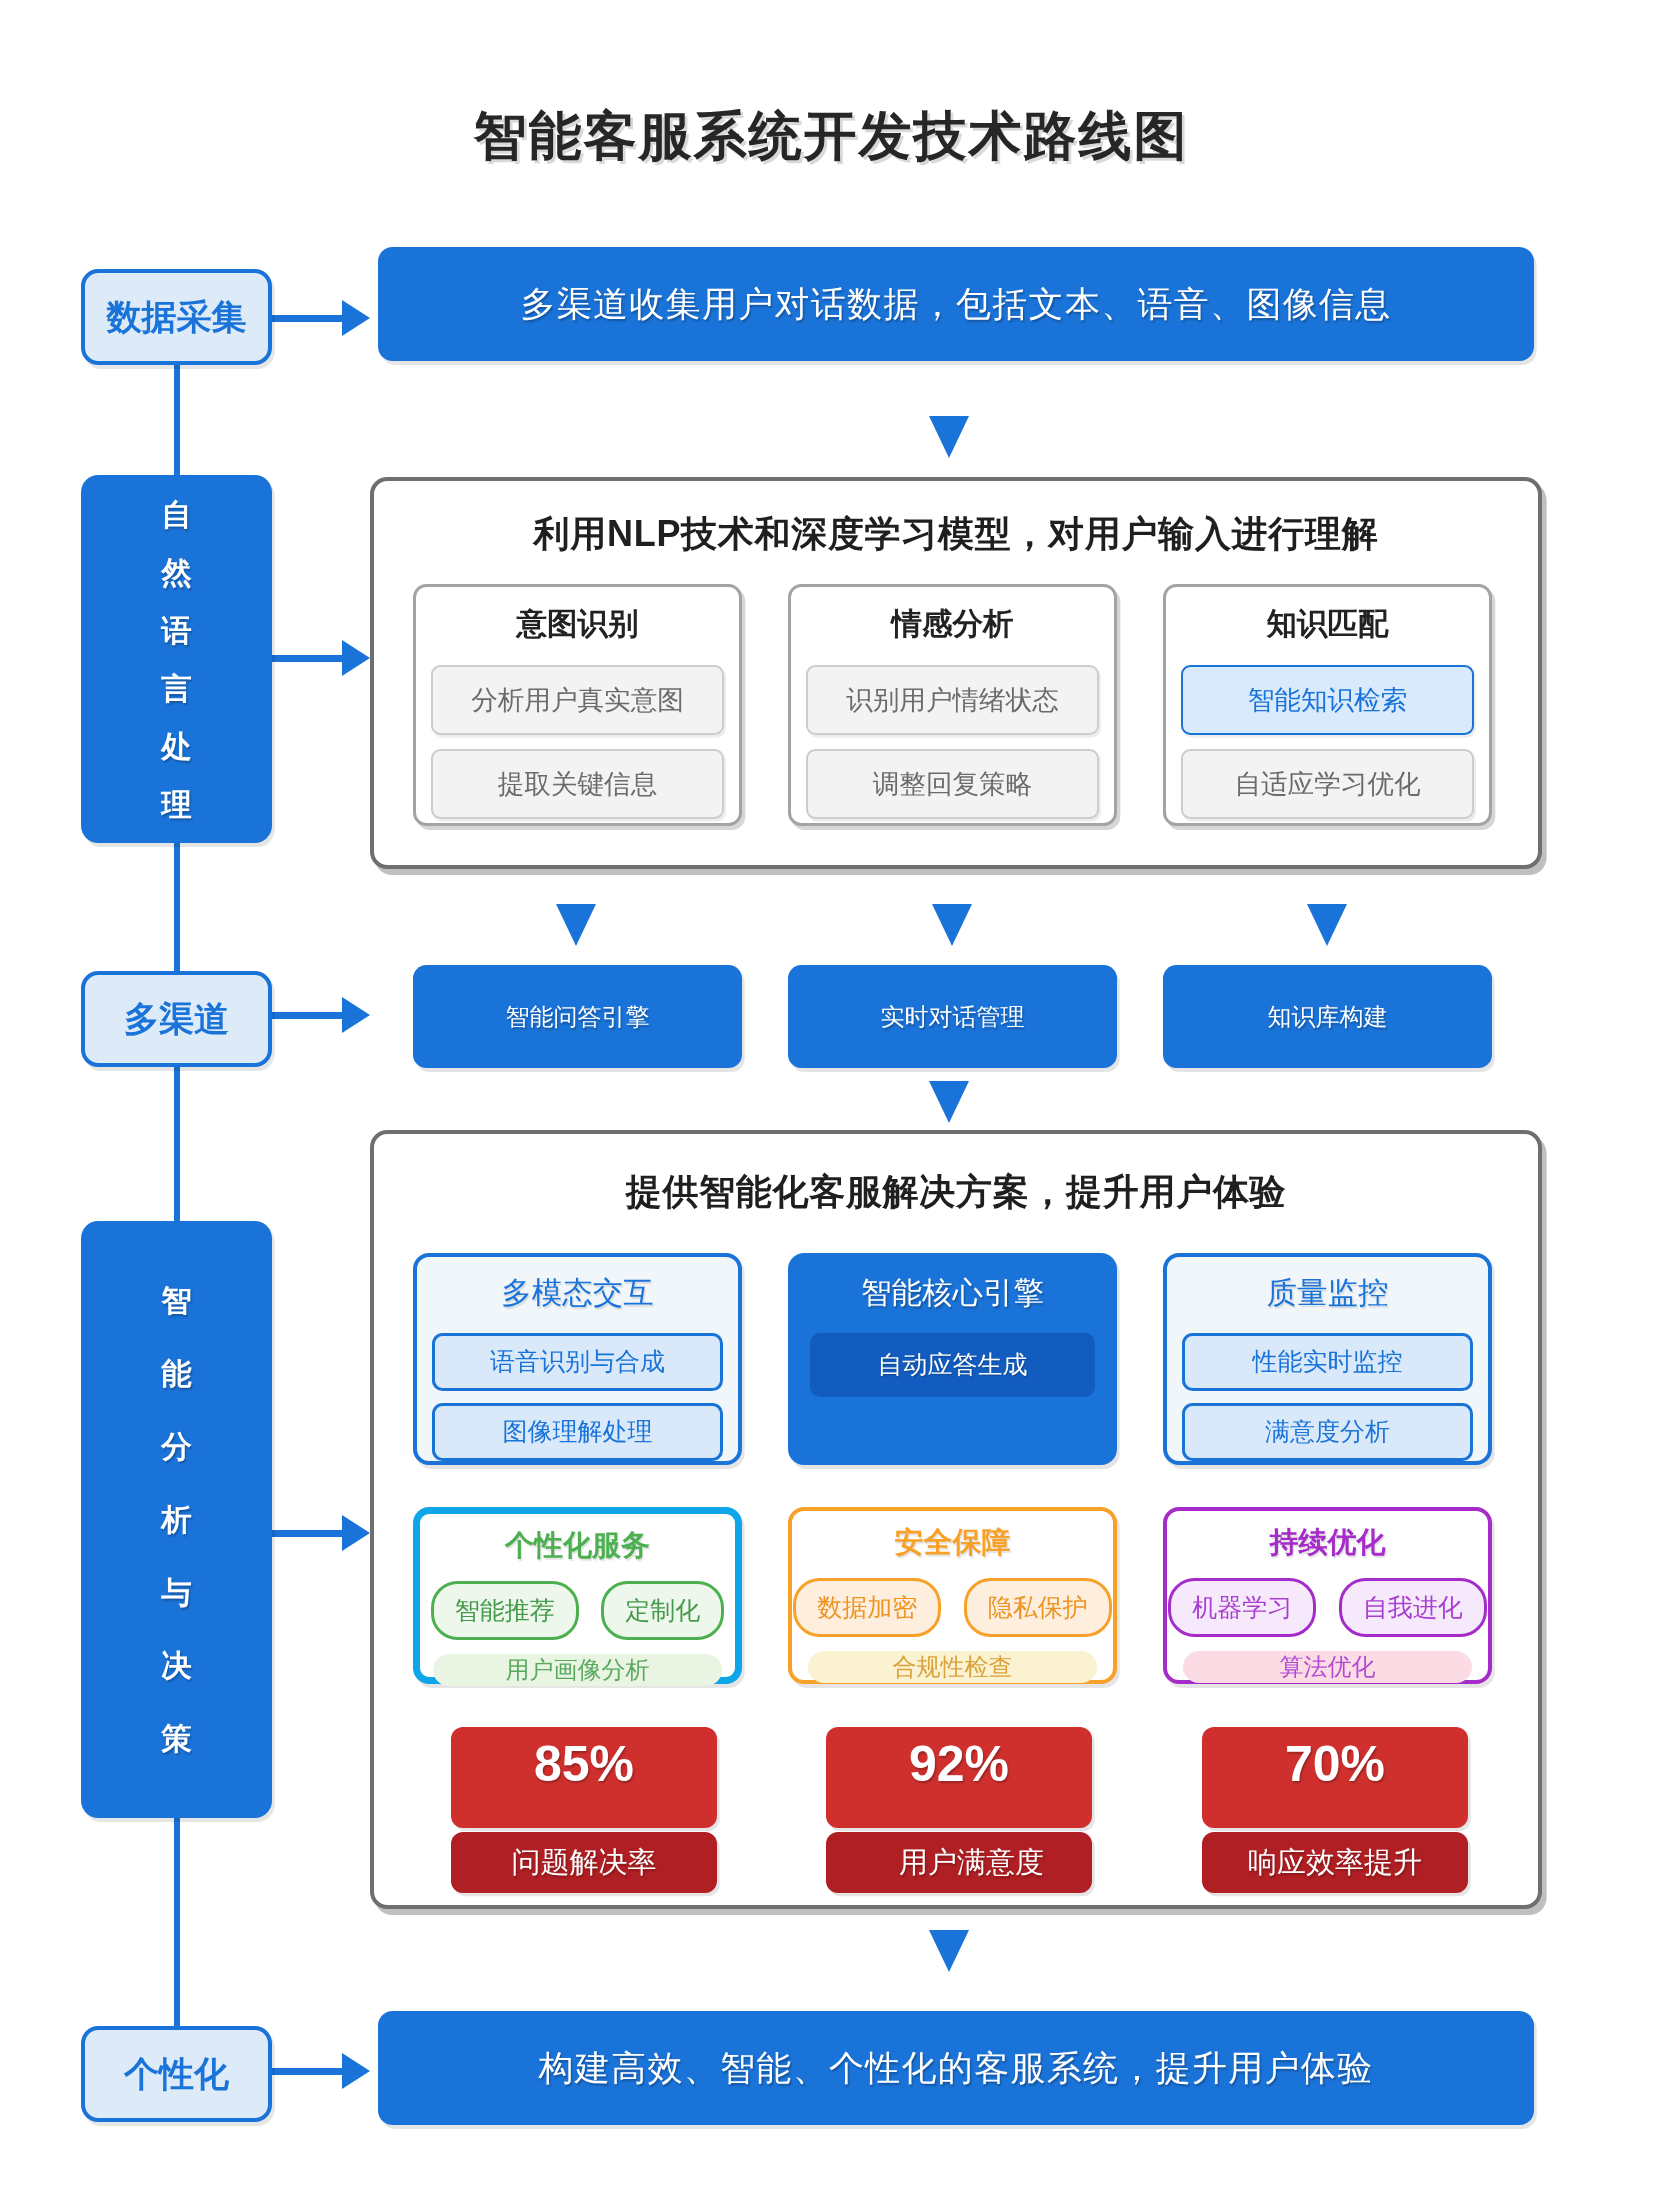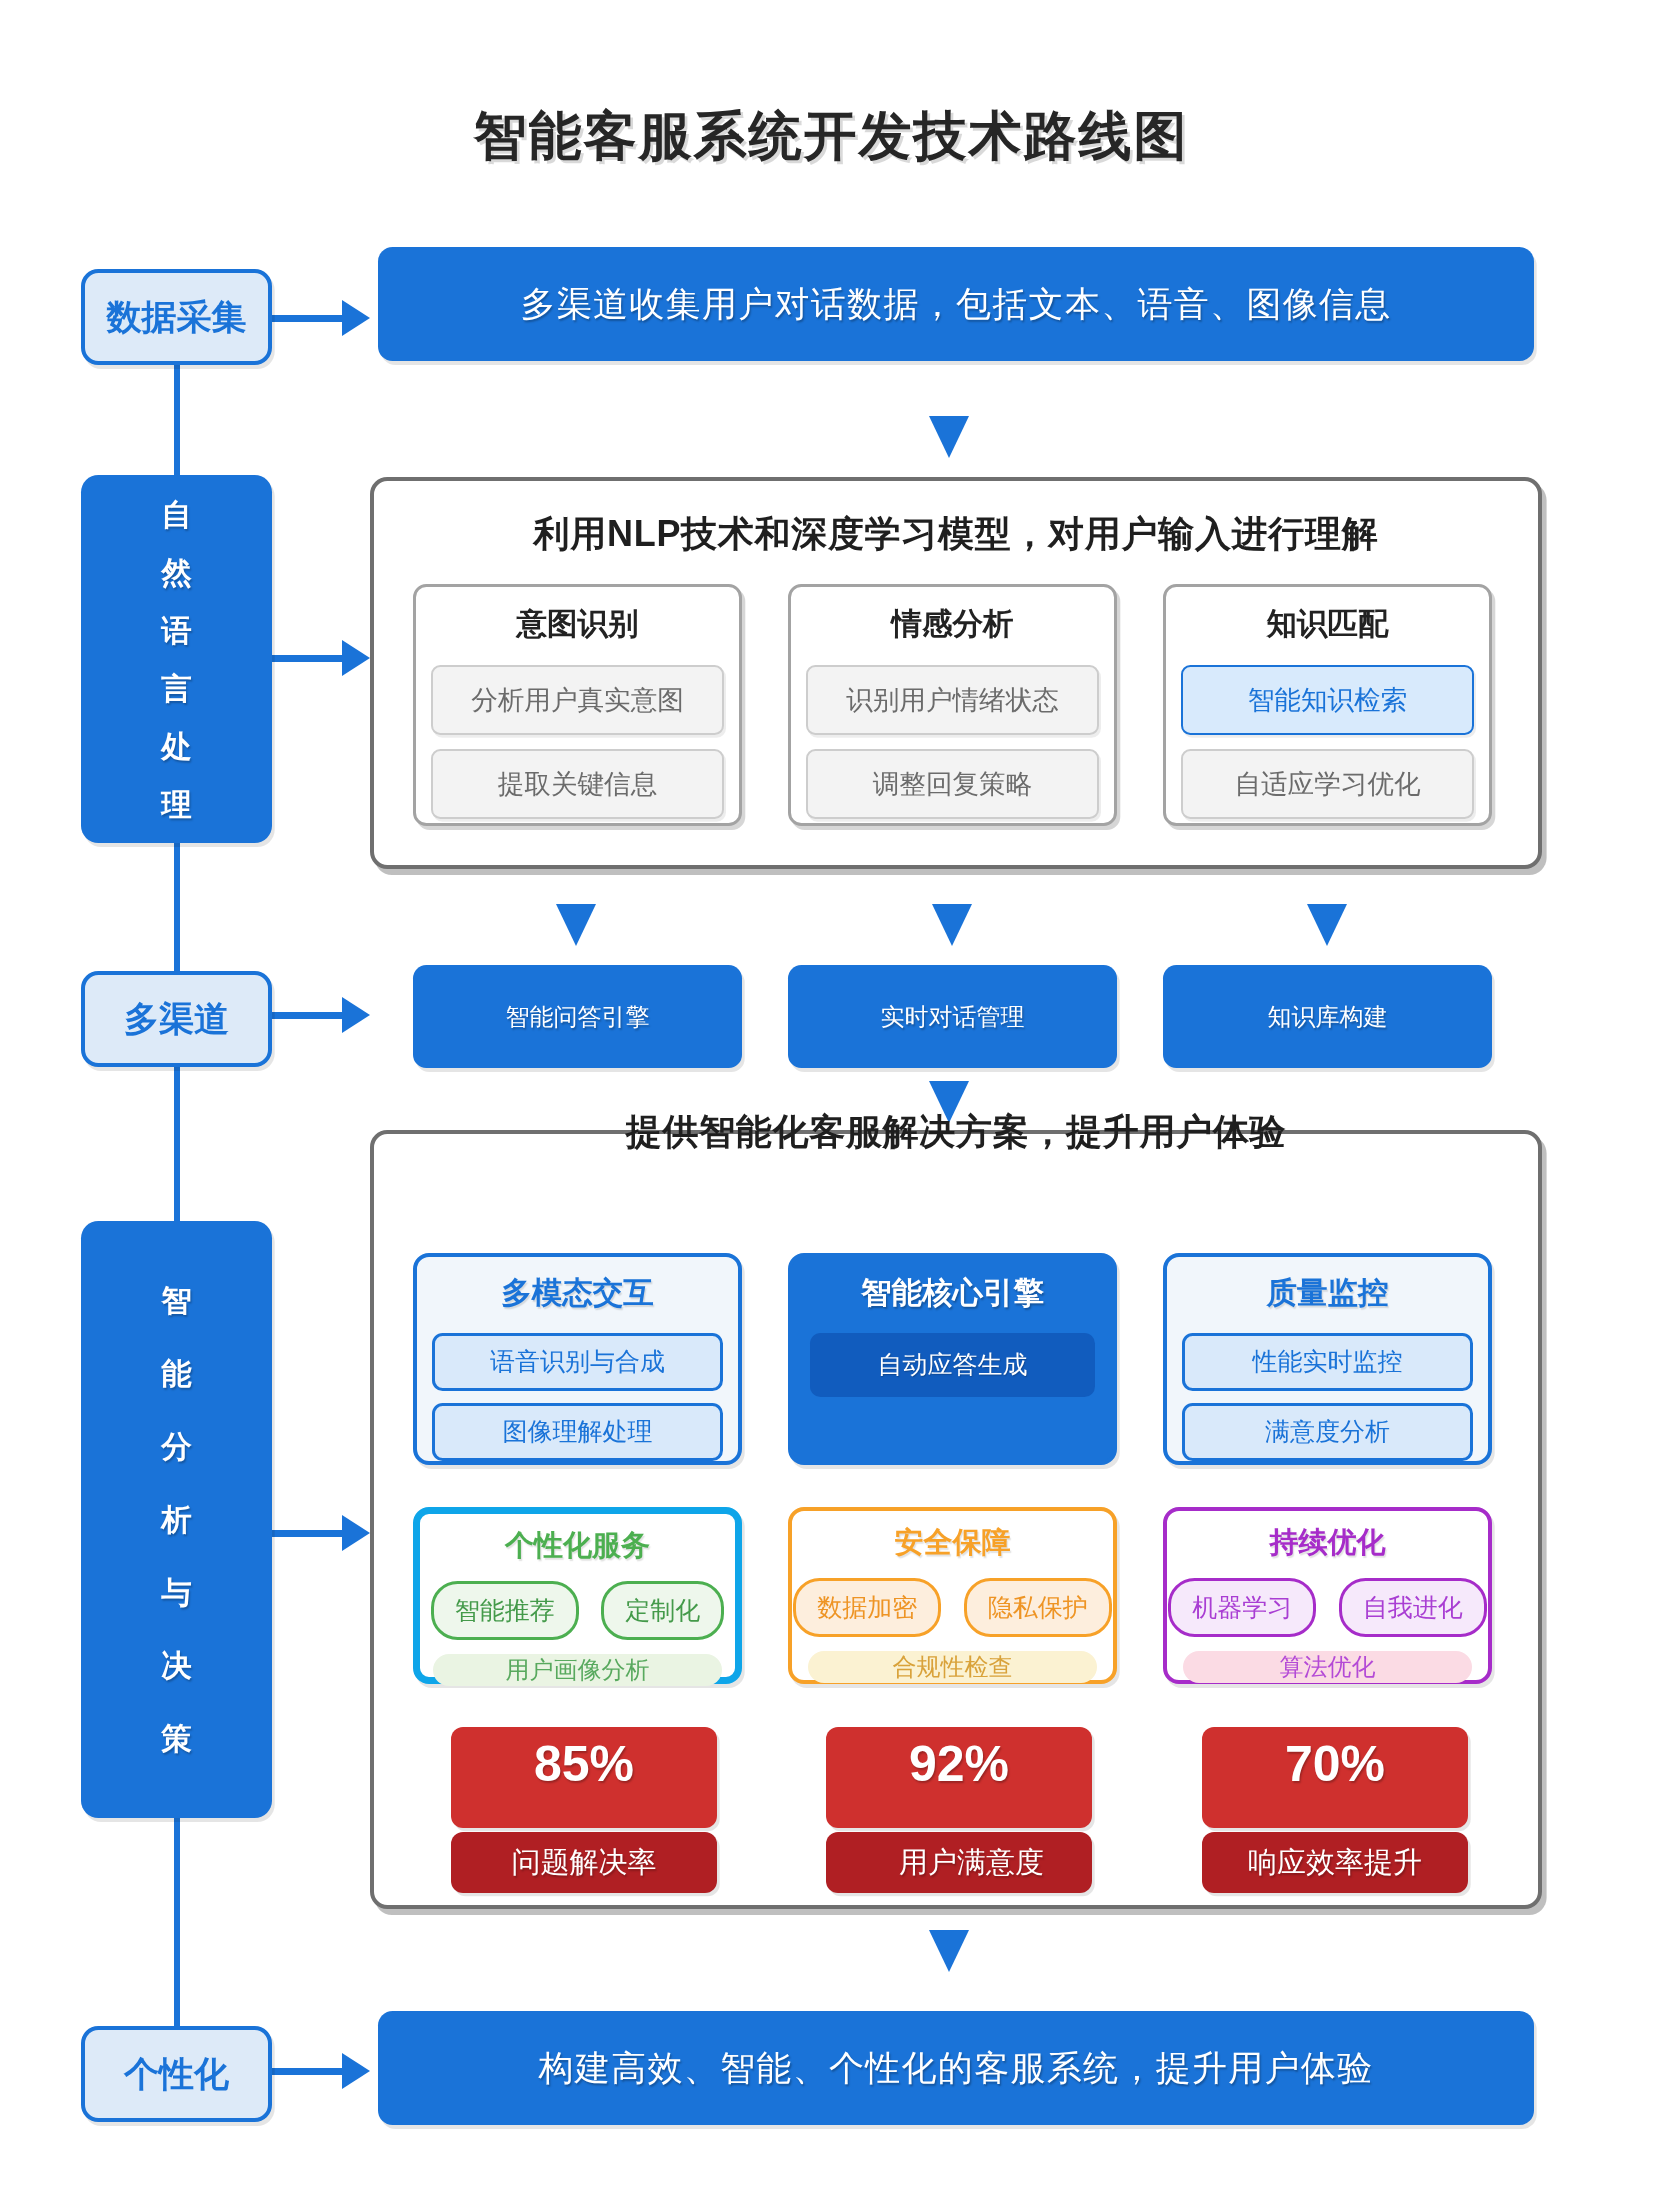--- a/index.html
+++ b/index.html
@@ -78,21 +78,21 @@
     display:flex;align-items:center;justify-content:center;font-size:24px;font-weight:500;
     text-shadow:1.3px 2px 2px rgba(0,0,0,0.28);box-shadow:2.7px 4px 0 rgba(0,0,0,0.10);z-index:2;
   }
   
   .fcard{
     top:1253px;width:329px;height:212px;border-radius:16px;z-index:2;
     background:#f1f6fb;border:4.6px solid #1a73d8;
     display:flex;flex-direction:column;align-items:center;
     box-shadow:2.7px 4px 0 rgba(0,0,0,0.10);
   }
-  .fcard .f-title{margin-top:16px;font-size:30.5px;font-weight:bold;color:#1a73d8;
+  .fcard .f-title{margin-top:16px;font-size:30.5px;font-weight:normal;color:#1a73d8;
                   text-shadow:1.3px 2px 1.3px rgba(0,0,0,0.12);}
   .fitem{
     width:285px;height:61px;margin-top:18.6px;border-radius:10.6px;
     background:#d9e9fa;border:3.3px solid #1a73d8;color:#1a73d8;font-size:25px;
     display:flex;align-items:center;justify-content:center;
   }
   .fitem + .fitem{margin-top:12px;}
   .fcard.solid{background:#1a73d8;}
   .fcard.solid .f-title{color:#ffffff;text-shadow:1.3px 2px 2px rgba(0,0,0,0.28);}
   .fcard.solid .fitem{background:#115cbe;border:none;color:#ffffff;height:64px;
@@ -209,21 +209,21 @@
   <div class="abs ebox" style="left:788px;">
     <span>实时对话管理</span>
   </div>
   <div class="abs ebox" style="left:1163px;">
     <span>知识库构建</span>
   </div>
 
   <div class="abs varrow" style="left:929px;top:1081px;"></div>
 
   <div class="abs section" style="top:1130px;height:779px;"></div>
-  <div class="abs s-title" style="top:1108px;">提供智能化客服解决方案，提升用户体验</div>
+  <div class="abs s-title" style="top:1168px;">提供智能化客服解决方案，提升用户体验</div>
 
   <div class="abs fcard" style="left:413px;">
     <div class="f-title">多模态交互</div>
     <div class="fitem">语音识别与合成</div>
     <div class="fitem">图像理解处理</div>
   </div>
   <div class="abs fcard solid" style="left:788px;">
     <div class="f-title">智能核心引擎</div>
     <div class="fitem">自动应答生成</div>
   </div>

